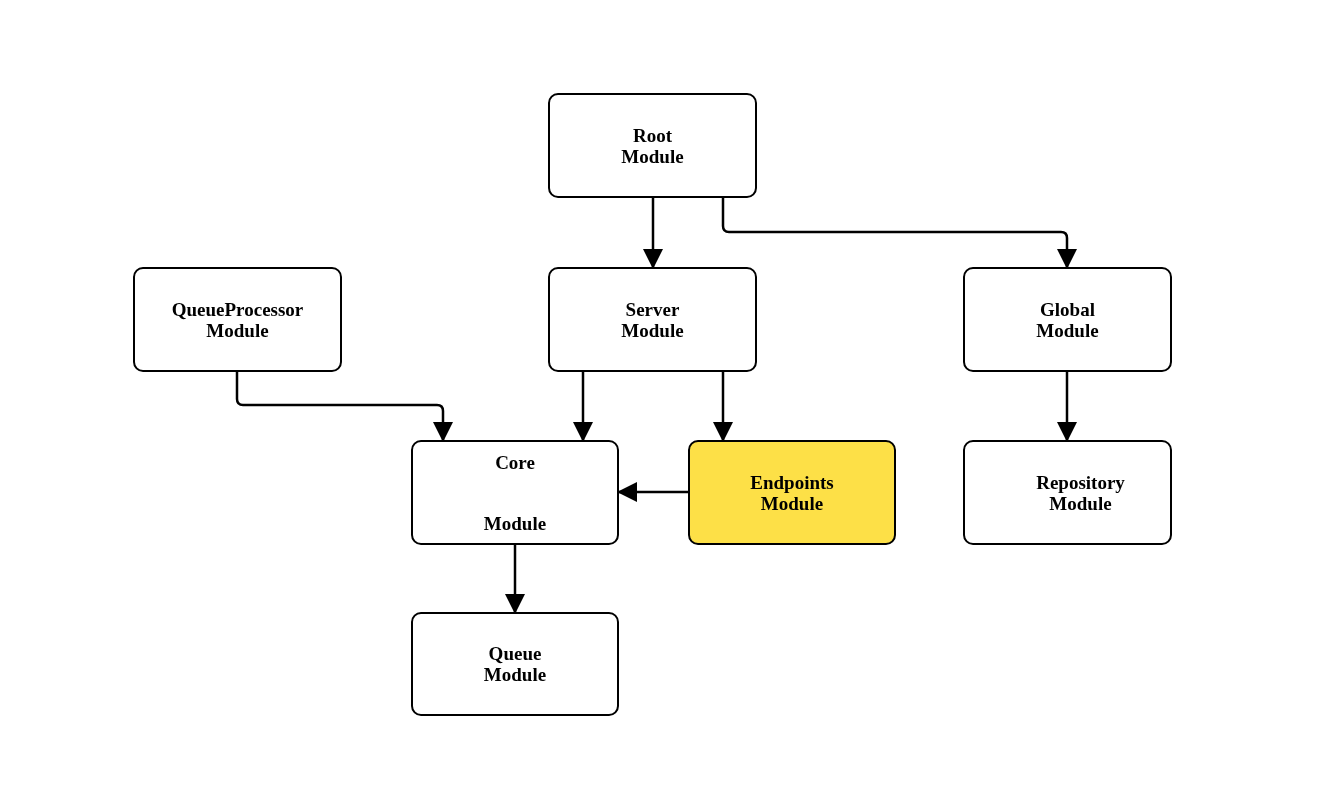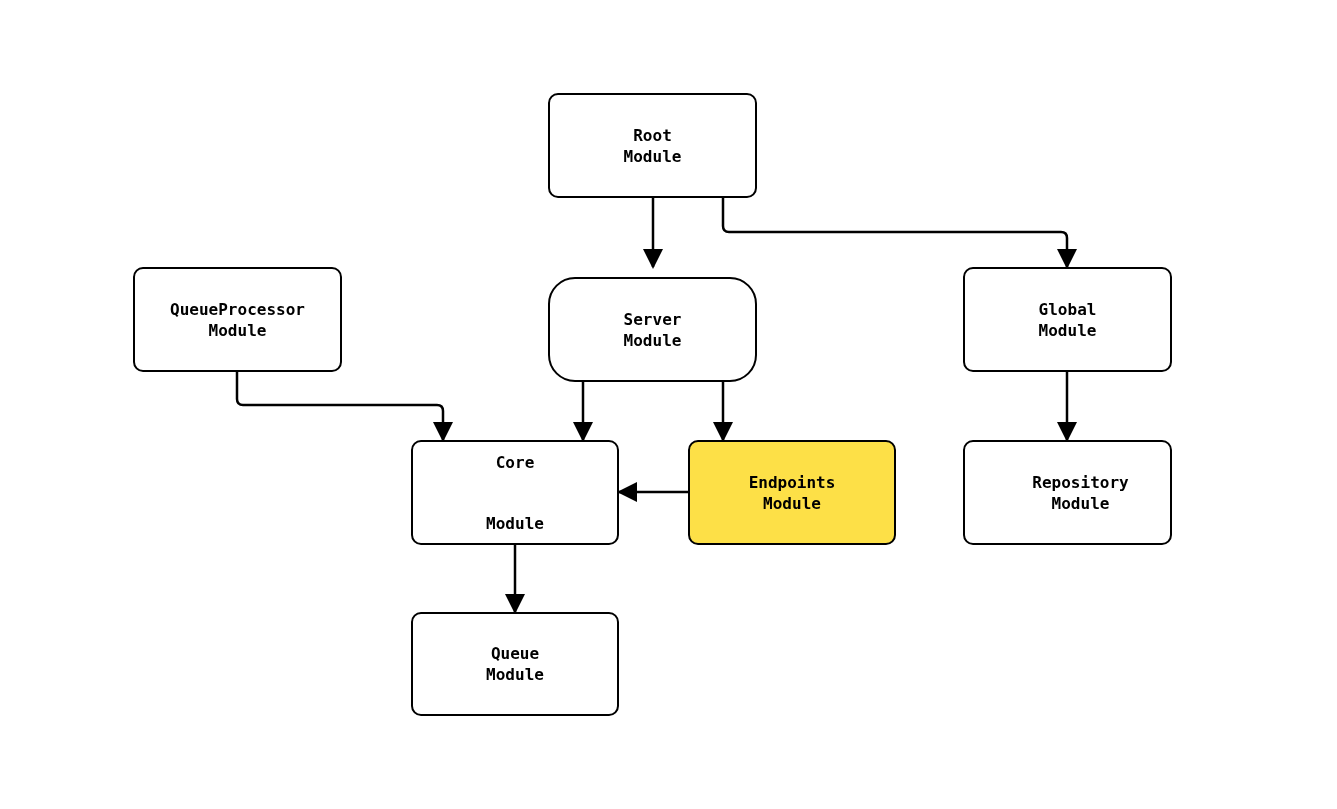--- a/index.html
+++ b/index.html
@@ -29,25 +29,26 @@
     background: #ffffff;
     border: 2.5px solid #000000;
     border-radius: 10px;
     display: flex;
     flex-direction: column;
     align-items: center;
     justify-content: center;
     text-align: center;
   }
   .node .line {
-    font-size: 16px;
+    font-size: 19px;
     line-height: 21px;
     font-weight: bold;
     color: #000000;
     white-space: nowrap;
+    font-family: Liberation Serif, serif;
   }
 </style>
 </head>
 <body>
 
 <div class="canvas">
   <svg class="edge-layer" viewBox="0 0 1337 809" xmlns="http://www.w3.org/2000/svg">
     <defs>
       <marker id="arrowhead" viewBox="0 0 10 10" refX="9" refY="5" markerWidth="8" markerHeight="8" orient="auto-start-reverse">
         <path d="M 0 0 L 10 5 L 0 10 z" fill="#000000"></path>
@@ -66,21 +67,21 @@
   </svg>
   <div id="nodes">
       <div class="node" style="left: 548px; top: 93px; width: 209px; height: 105px; border-color: rgb(0, 0, 0); background: rgb(255, 255, 255);">
         <div class="line" style="color: rgb(0, 0, 0);">Root</div>
         <div class="line" style="color: rgb(0, 0, 0);">Module</div>
       </div>
       <div class="node" style="left: 133px; top: 267px; width: 209px; height: 105px; border-color: rgb(0, 0, 0); background: rgb(255, 255, 255);">
         <div class="line" style="color: rgb(0, 0, 0);">QueueProcessor</div>
         <div class="line" style="color: rgb(0, 0, 0);">Module</div>
       </div>
-      <div class="node" style="left: 548px; top: 277px; width: 209px; height: 105px; border-color: rgb(0, 0, 0); background: rgb(255, 255, 255); border-radius: 27px;">
+      <div class="node" style="left: 548px; top: 267px; width: 209px; height: 105px; border-color: rgb(0, 0, 0); background: rgb(255, 255, 255);">
         <div class="line" style="color: rgb(0, 0, 0);">Server</div>
         <div class="line" style="color: rgb(0, 0, 0);">Module</div>
       </div>
       <div class="node" style="left: 963px; top: 267px; width: 209px; height: 105px; border-color: rgb(0, 0, 0); background: rgb(255, 255, 255);">
         <div class="line" style="color: rgb(0, 0, 0);">Global</div>
         <div class="line" style="color: rgb(0, 0, 0);">Module</div>
       </div>
       <div class="node" style="left: 411px; top: 440px; width: 208px; height: 105px; border-color: rgb(0, 0, 0); background: rgb(255, 255, 255); gap: 40px;">
         <div class="line" style="color: rgb(0, 0, 0);">Core</div>
         <div class="line" style="color: rgb(0, 0, 0);">Module</div>

